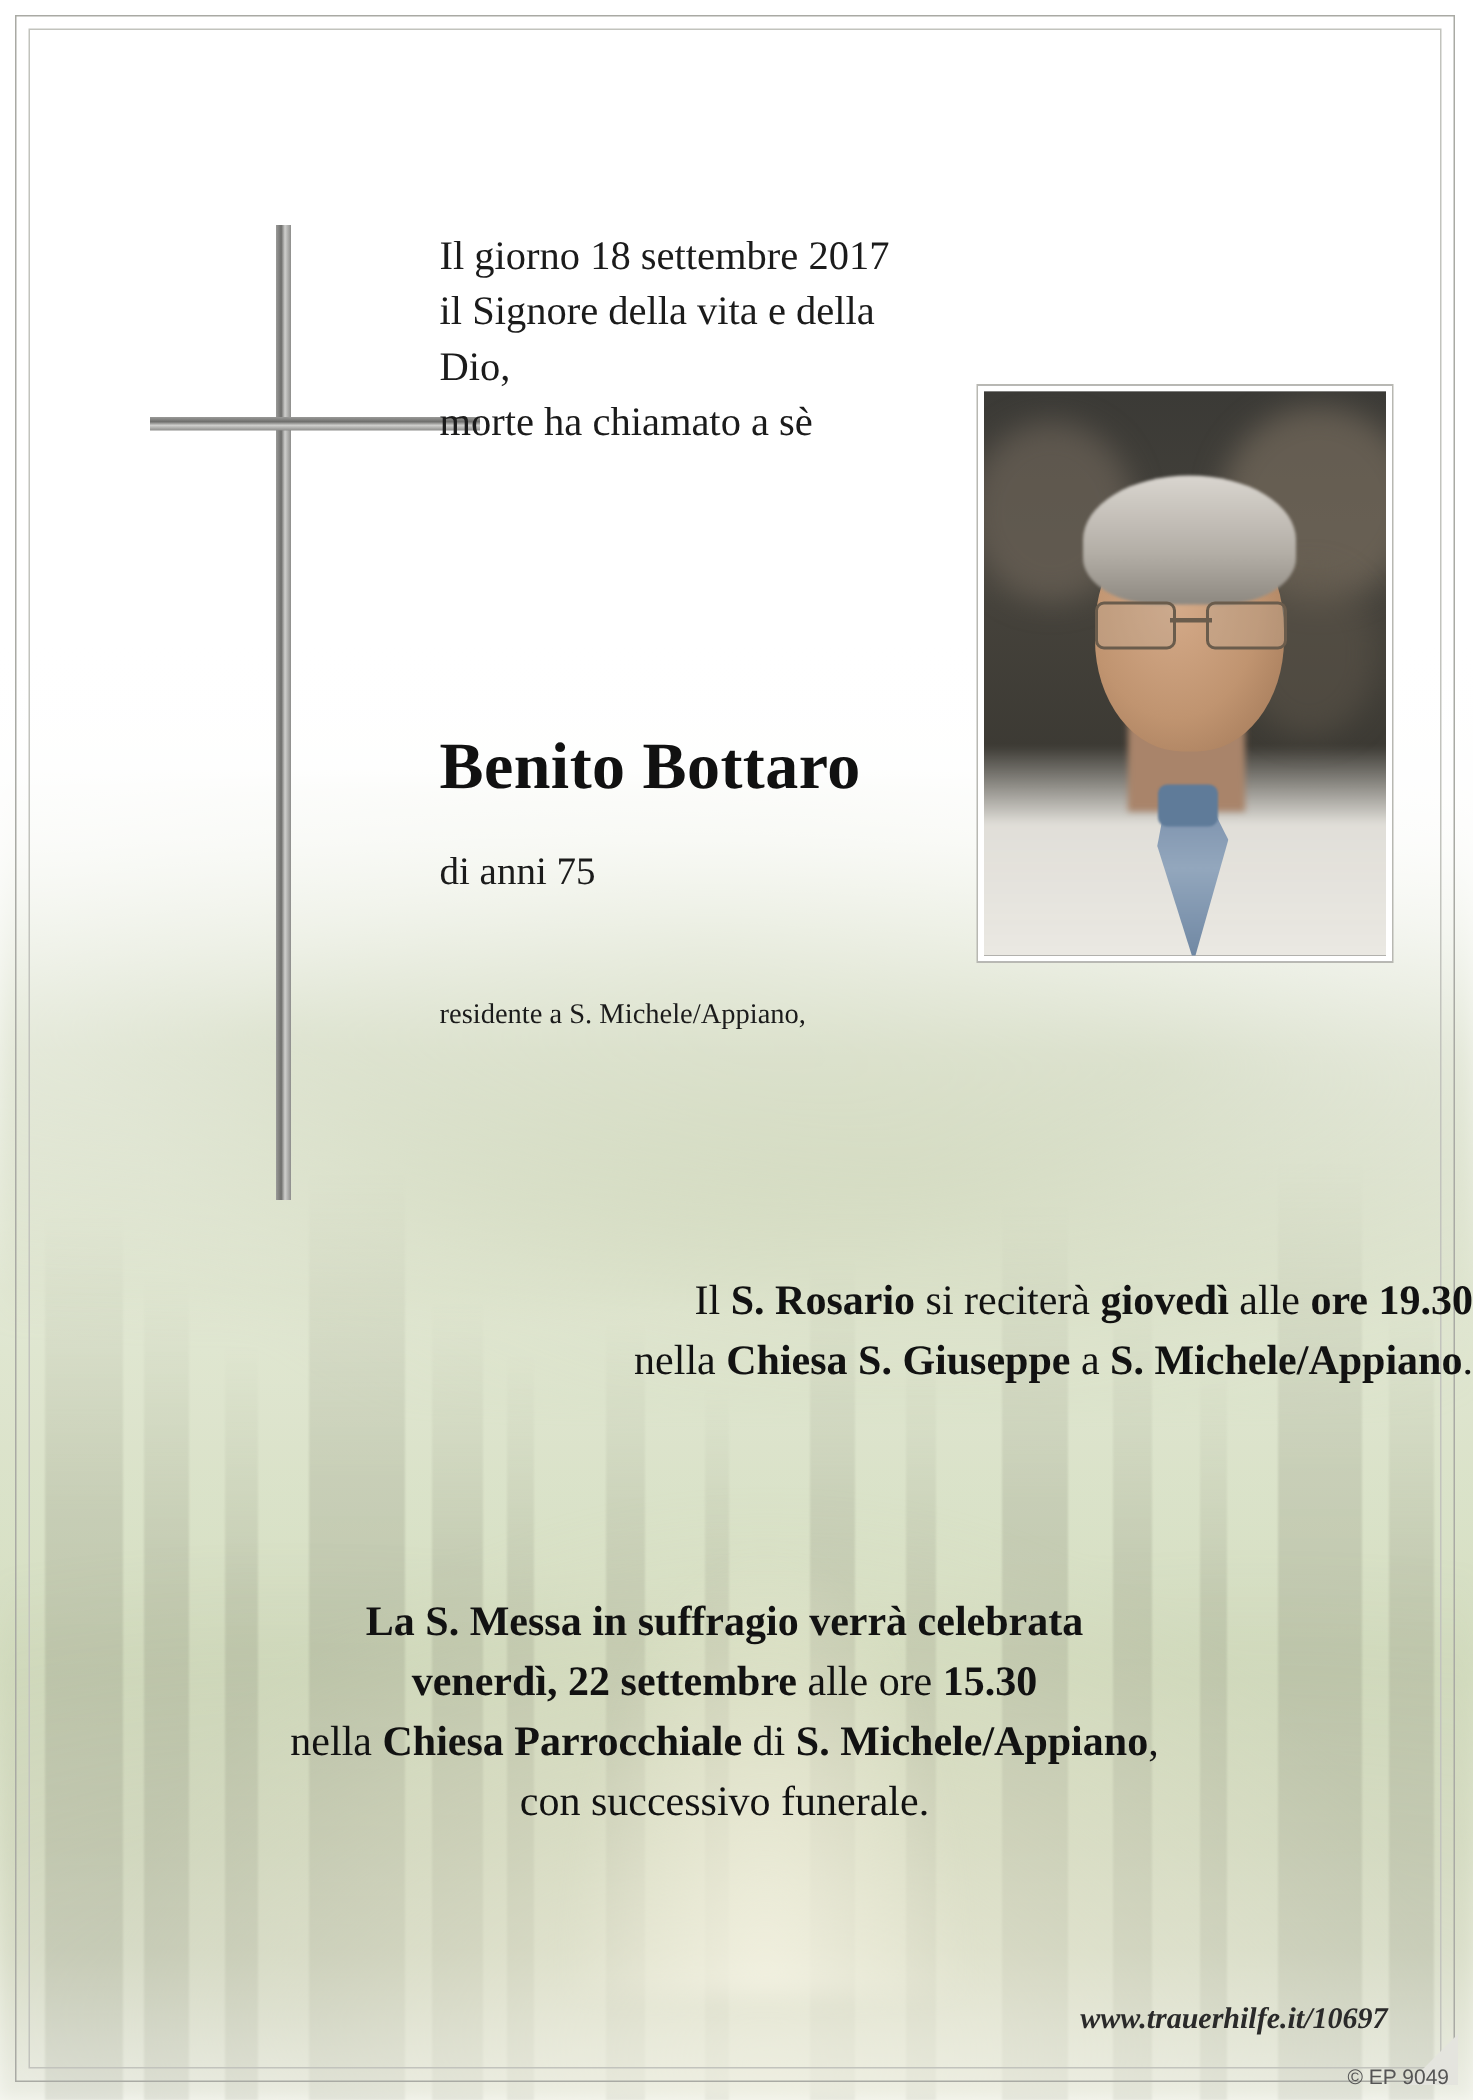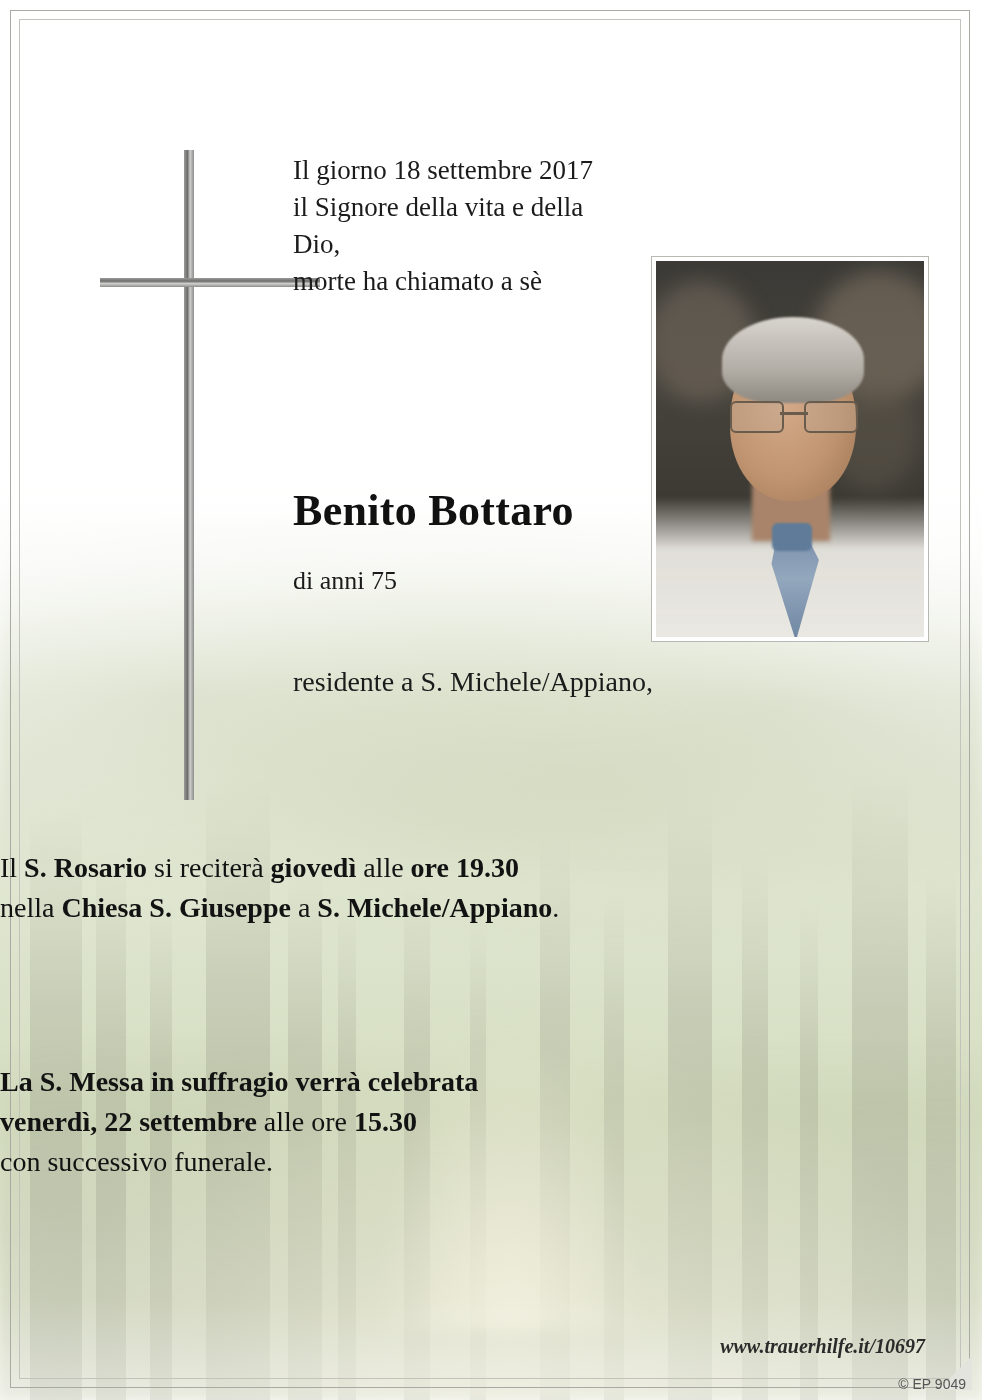--- a/index.html
+++ b/index.html
@@ -147,21 +147,21 @@
   }
   .age {
     position: absolute;
     left: 293px; top: 566px;
     font-size: 26px;
     color: #1b1b1b;
   }
   .residence {
     position: absolute;
     left: 293px; top: 666px;
-    font-size: 28px;
+    font-size: 19px;
     color: #1b1b1b;
   }
 
   
   .portrait {
     position: absolute;
     left: 652px; top: 257px;
     width: 276px; height: 384px;
     border: 4px solid #ffffff;
     box-sizing: border-box;
@@ -241,29 +241,29 @@
     width: 40px; height: 28px;
     background: #5f7b99;
     border-radius: 6px;
     filter: blur(0.8px);
   }
 
   
   .rosary {
     position: absolute;
     left: 0; right: 0; top: 848px;
-    text-align: left;
+    text-align: right;
     font-size: 28px;
     line-height: 40px;
     color: #121212;
   }
   .mass {
     position: absolute;
     left: 0; right: 16px; top: 1062px;
-    text-align: left;
+    text-align: center;
     font-size: 28px;
     line-height: 40px;
     color: #121212;
   }
   b { font-weight: bold; }
 
   .weblink {
     position: absolute;
     right: 57px; bottom: 42px;
     font-size: 20px;
@@ -354,20 +354,23 @@
     <div>
       <span>nella </span><b>Chiesa S. Giuseppe</b><span> a </span><b>S. Michele/Appiano</b><span>.</span>
     </div>
   </div>
 
   <div class="mass">
     <div><b>La S. Messa in suffragio verrà celebrata</b></div>
     <div>
       <b>venerdì, 22 settembre</b><span> alle ore </span><b>15.30</b>
     </div>
+    <div>
+      <span>nella </span><b>Chiesa Parrocchiale</b><span> di </span><b>S. Michele/Appiano</b><span>,</span>
+    </div>
     <div>con successivo funerale.</div>
   </div>
 
   <div class="weblink">
     <span class="wb">www.trauerhilfe.it</span><span class="wb">/10697</span>
   </div>
   <div class="epcode">© EP 9049</div>
 
 </div>
 

